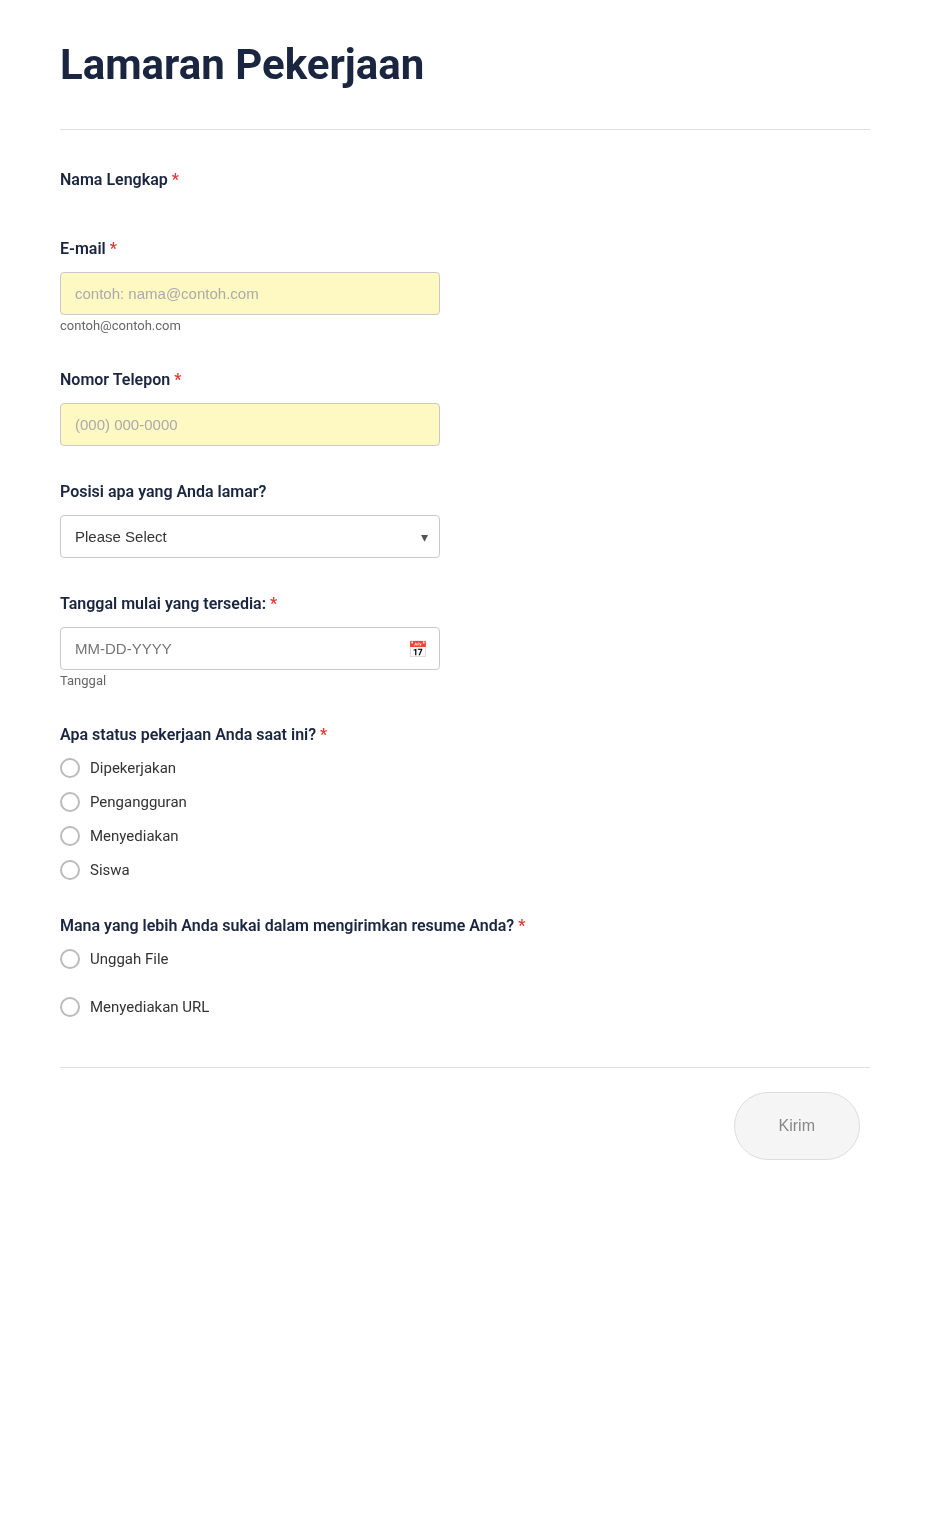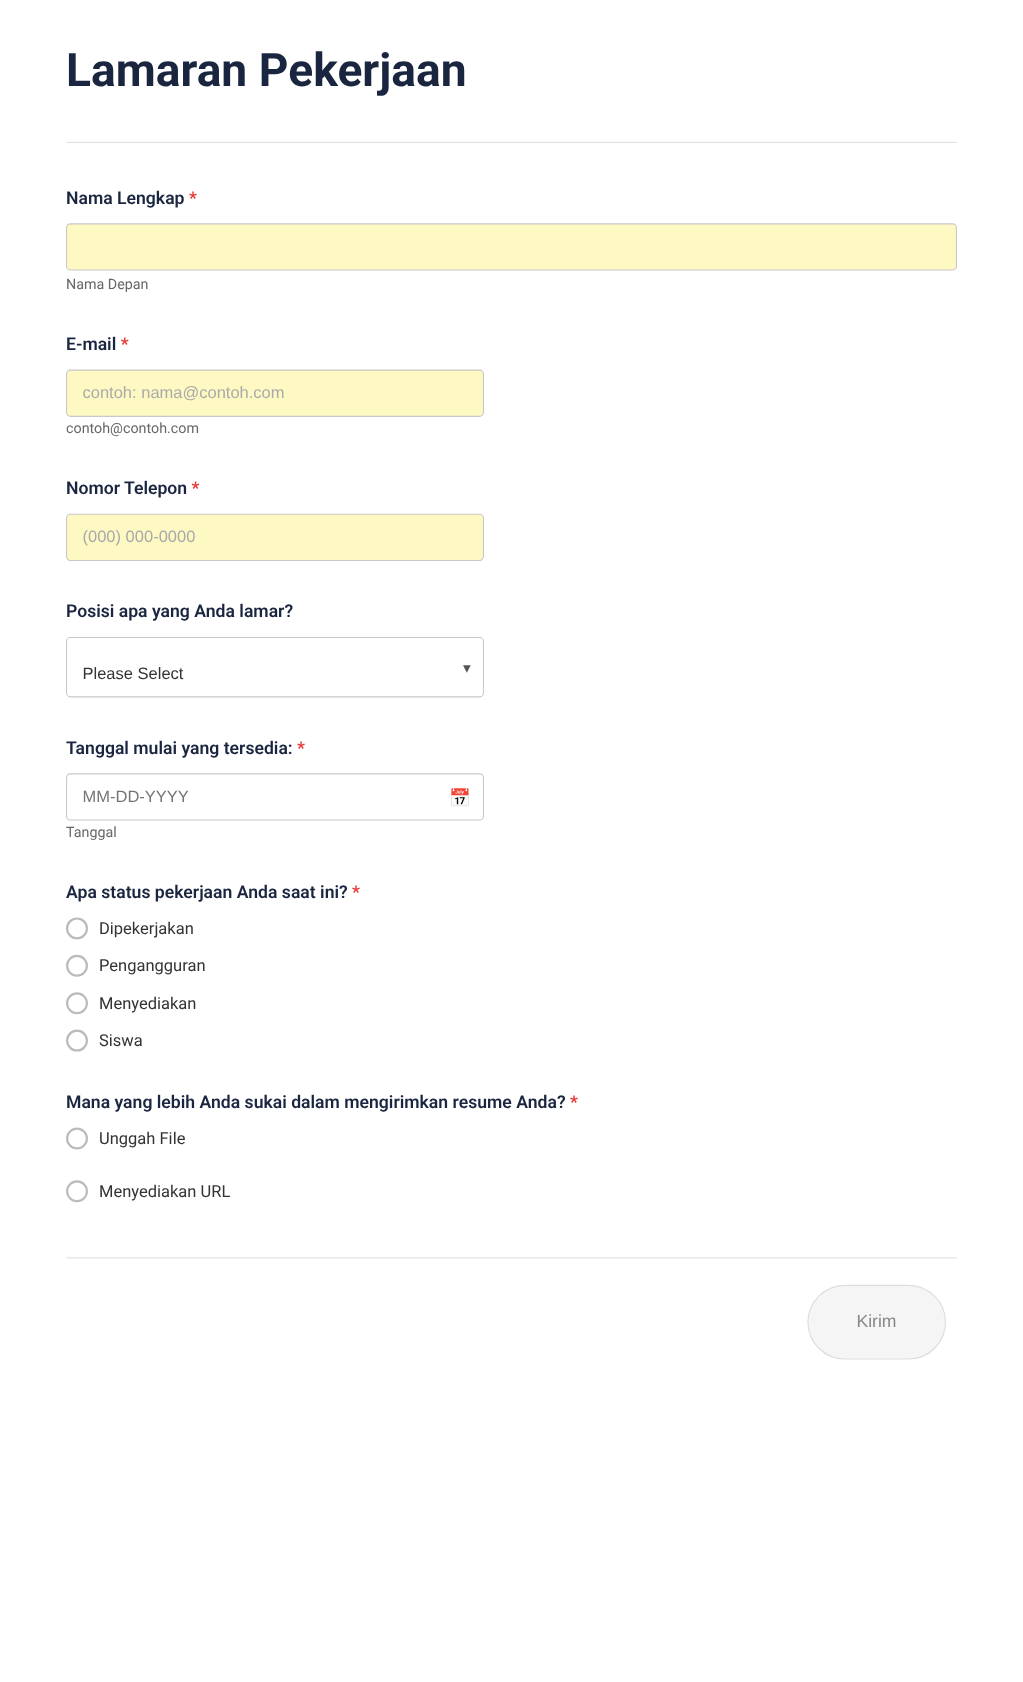--- a/index.html
+++ b/index.html
@@ -84,21 +84,21 @@
       margin-top: 6px;
     }
 
     .select-wrapper {
       position: relative;
       width: 380px;
     }
 
     .select-input {
       width: 100%;
-      padding: 24px 36px 12px 14px;
+      padding: 12px 36px 12px 14px;
       border: 1px solid #c8c8c8;
       border-radius: 4px;
       font-size: 15px;
       color: #333;
       background: #fff;
       appearance: none;
       -webkit-appearance: none;
       outline: none;
       cursor: pointer;
     }
@@ -210,24 +210,20 @@
   <h1 class="page-title">Lamaran Pekerjaan</h1>
 
   <hr class="divider">
 
   <div class="form-section">
     <div class="field-label">
       <span>Nama Lengkap</span>
       <span class="required-star">*</span>
     </div>
     <div class="name-row">
-      <div class="name-col">
-        <input type="text" class="text-input" placeholder="" style="">
-        <span class="field-hint">Nama Depan</span>
-      </div>
     </div>
   </div>
 
   <div class="form-section">
     <div class="field-label">
       <span>E-mail</span>
       <span class="required-star">*</span>
     </div>
     <div class="email-input-wrapper">
       <input type="email" class="text-input" placeholder="contoh: nama@contoh.com" style="">

